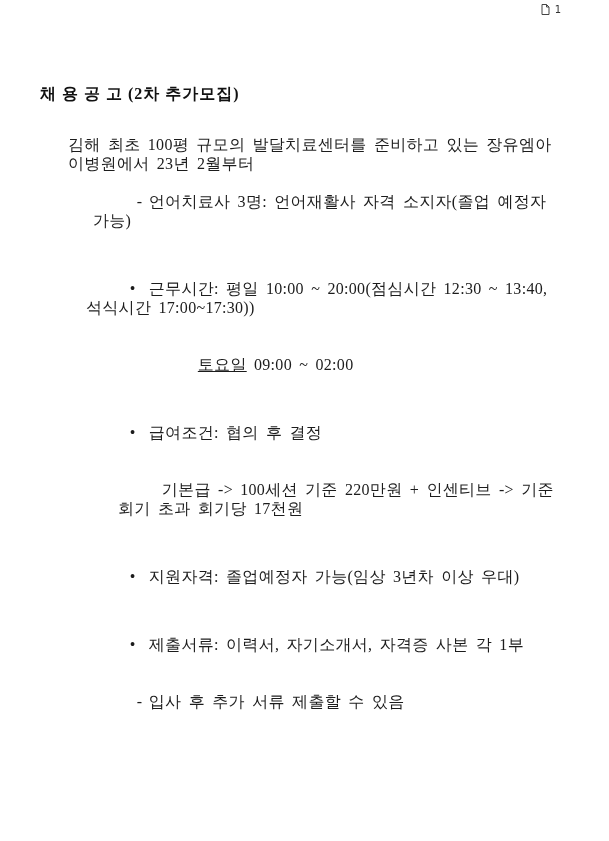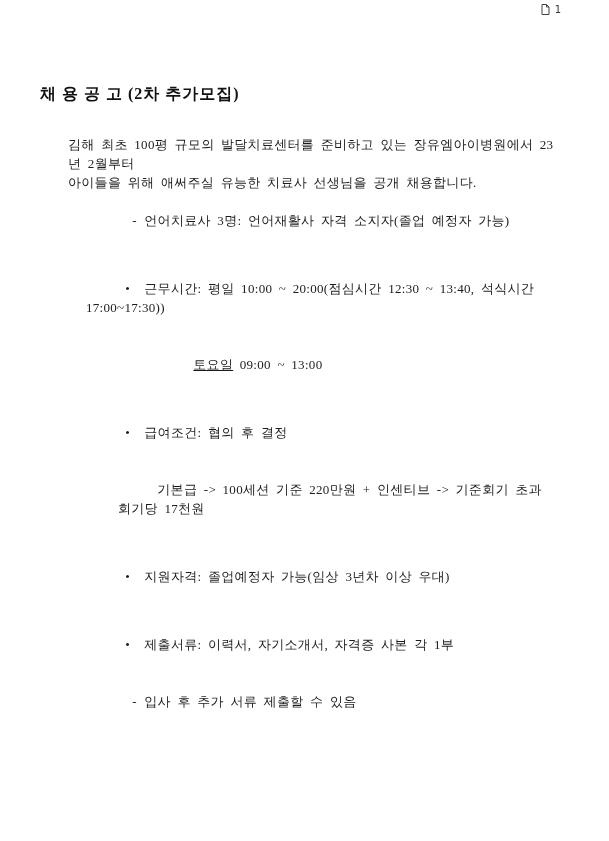--- a/index.html
+++ b/index.html
@@ -23,21 +23,21 @@
     margin:84px 40px 0 40px;
     text-align:left;
     font-size:16px;
     font-weight:bold;
     letter-spacing:1px;
     color:#111;
     white-space:pre-wrap;
   }
   .body-text{
     margin:30px 52px 0 68px;
-    font-size:13px;
+    font-size:16px;
     line-height:19px;
     letter-spacing:0.3px;
     word-spacing:3px;
   }
   .line{white-space:pre-wrap;}
   .line span{white-space:pre-wrap;}
   .gap{margin-top:11px;}
   .gap-lg{margin-top:16px;}
   .marker{display:inline-block;}
   .li-bullet{padding-left:18px;}
@@ -60,32 +60,31 @@
       </svg>
     </span>
     <span>1</span>
   </div>
 
   <div class="doc-title">채 용 공 고 (2차 추가모집)</div>
 
   <div class="body-text">
 
     <div class="line">김해 최초 100평 규모의 발달치료센터를 준비하고 있는 장유엠아이병원에서 23년 2월부터</div>
-    <div class="line">아이들을 위해 애써주실 유능한 치료사 선생님을 공개 채용합니다.</div>
 
     <div class="line li-dash">
       <span class="marker">-</span><span>언어치료사 3명: 언어재활사 자격 소지자(졸업 예정자 가능)</span>
     </div>
 
 
     <div class="line li-bullet gap">
       <span class="marker">•</span><span>근무시간: 평일 10:00 ~ 20:00(점심시간 12:30 ~ 13:40, 석식시간 17:00~17:30))</span>
     </div>
     <div class="line li-cont">
-      <span class="u">토요일</span><span> 09:00 ~ 13:00</span>
+      <span class="u">토요일</span><span> 09:00 ~ 02:00</span>
     </div>
 
     <div class="line li-bullet gap">
       <span class="marker">•</span><span>급여조건: 협의 후 결정</span>
     </div>
     <div class="line li-cont">
       <span>기본급 -&gt; 100세션 기준 220만원 + 인센티브 -&gt; 기준회기 초과 회기당 17천원</span>
     </div>
 
     <div class="line li-bullet gap">

